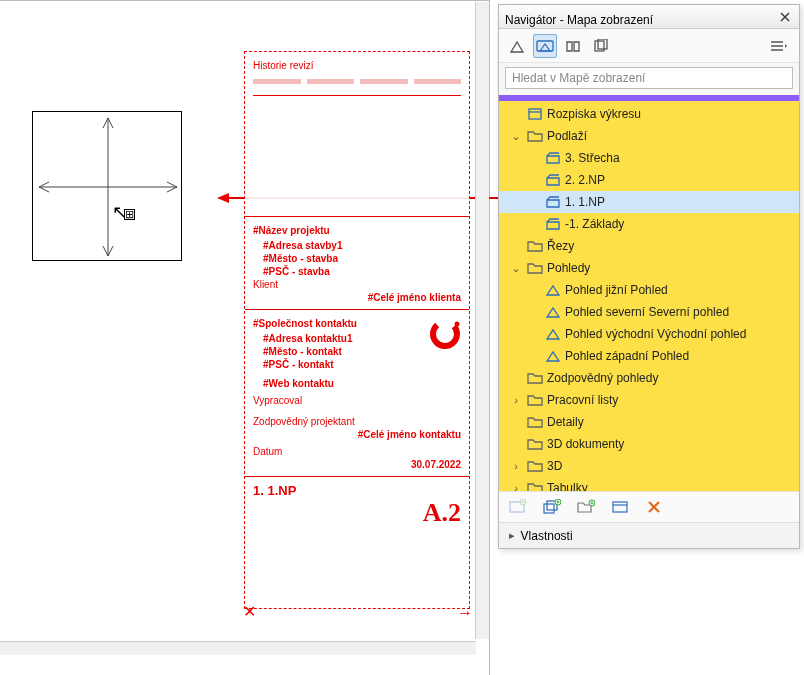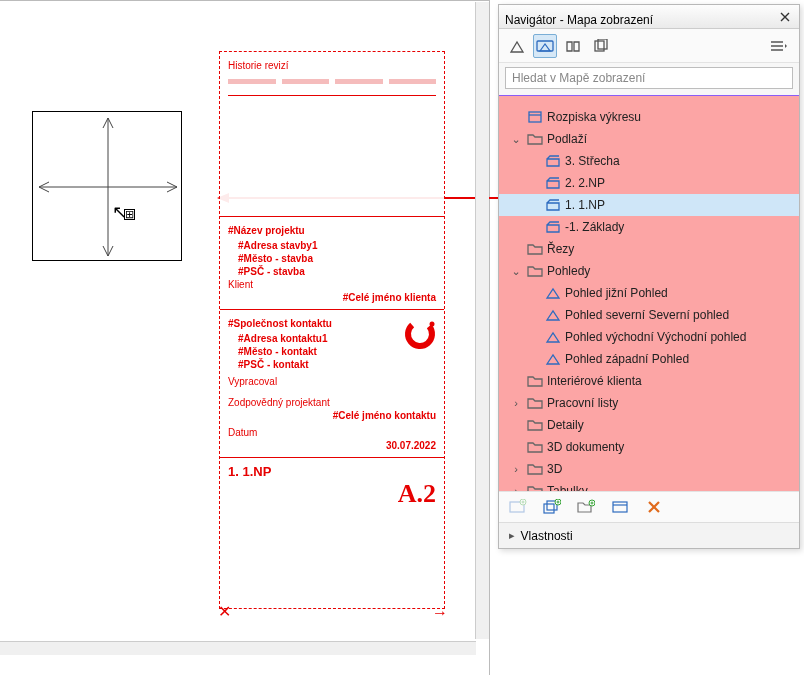--- a/index.html
+++ b/index.html
@@ -13,21 +13,21 @@
   
   .marker { position:absolute; left:32px; top:110px; width:150px; height:150px; border:1px solid #000; }
   .marker svg { position:absolute; left:0; top:0; width:150px; height:150px; }
   .cursor { position:absolute; left:112px; top:200px; font-size:18px; pointer-events:none; }
   .cursor::after { content:"⊞"; position:absolute; left:12px; top:8px; font-size:11px; border:1px solid #000; line-height:9px; }
 
   .drag-arrow { position:absolute; left:220px; top:196px; width:280px; height:2px; background:#e60000; }
   .drag-arrow::before { content:""; position:absolute; left:-8px; top:-4px; border:5px solid transparent; border-right:12px solid #e60000; }
 
   
-  .tblock { position:absolute; left:219px; top:50px; width:226px; height:558px; border:1px dashed #e60000; color:#e60000; background:rgba(255,255,255,.92); }
+  .tblock { position:absolute; left:244px; top:50px; width:226px; height:558px; border:1px dashed #e60000; color:#e60000; background:rgba(255,255,255,.92); }
   .tb-section { border-bottom:1px solid #e60000; padding:6px 8px; font-size:11px; }
   .tb-section.last { border-bottom:none; }
   .tb-hist { height:165px; }
   .tb-hist .rule { height:10px; margin-top:8px; display:flex; gap:6px;}
   .tb-hist .rule span{ flex:1; background:#f5bcbc; height:5px;}
   .tb-field { font-size:10px; margin:2px 0 2px 10px; font-weight:600; }
   .tb-label { font-size:10px; margin:2px 0; }
   .tb-right { text-align:right; font-size:10px; font-weight:600; }
   .tb-h { font-size:10px; font-weight:700; margin:2px 0 4px 0; }
   .tb-logo { position:absolute; right:6px; top:6px; width:36px; height:36px; }
@@ -41,21 +41,21 @@
   .nav-title span { font-weight:400;margin-top:6px; }
   .nav-close { width:16px; height:16px; display:flex; align-items:center; justify-content:center; cursor:pointer; }
   .nav-toolbar { display:flex; align-items:center; height:34px; padding:4px 6px; border-bottom:1px solid #e3e3e3; gap:4px; background:#fafafa; }
   .nav-toolbar .spacer { flex:1; }
   .tbtn { width:24px; height:24px; border:1px solid transparent; border-radius:2px; display:flex; align-items:center; justify-content:center; background:transparent; cursor:pointer; }
   .tbtn.active { background:#d6e8f7; border-color:#7aaed6; }
   .tbtn.menu { width:28px; }
   .nav-search { margin:4px 6px 6px 6px; height:22px; border:1px solid #bdbdbd; background:#fff; padding:2px 6px; font-size:12px; color:#777; }
   .nav-search::placeholder { color:#888; }
 
-  .tree { flex:1; overflow-y:auto; background:#fca5a5; border-top:1px solid #8b5cf6; border-bottom:1px solid #e3e3e3; padding:10px 0;}
+  .tree { flex:1; overflow-y:auto; background:#fde047; border-top:6px solid #8b5cf6; border-bottom:1px solid #e3e3e3; padding:2px 0;}
   .row { display:flex; align-items:center; height:22px; padding-left:6px; gap:4px; cursor:default; white-space:nowrap; }
   .row.selected { background:#cfe6f8; }
   .tw { width:14px; height:14px; display:flex; align-items:center; justify-content:center; font-size:11px; color:#555; cursor:pointer; }
   .ind { display:inline-block; height:1px; }
   .ico { width:16px; height:16px; display:flex; align-items:center; justify-content:center; }
   .lbl { font-size:12px; color:#222; }
 
   
   .ico-folder svg path{ fill:none; stroke:#666; stroke-width:1.3; }
   .ico-floor svg path, .ico-elev svg path, .ico-book svg path{ fill:none; stroke:#2d6bbf; stroke-width:1.3; }
@@ -112,20 +112,21 @@
 
     <div class="tb-section" style="position:relative">
       <div class="tb-h">#Společnost kontaktu</div>
       <svg class="tb-logo" viewBox="0 0 36 36">
         <circle cx="18" cy="18" r="12" fill="none" stroke="#e60000" stroke-width="6" stroke-dasharray="56 20" transform="rotate(-40 18 18)"></circle>
         <circle cx="30" cy="8" r="2.5" fill="#e60000"></circle>
       </svg>
       <div class="tb-field">#Adresa kontaktu1</div>
       <div class="tb-field">#Město - kontakt</div>
       <div class="tb-field">#PSČ - kontakt</div>
+      <div class="tb-field" style="margin-top:8px">#Web kontaktu</div>
       <div class="tb-label" style="margin-top:6px">Vypracoval</div>
       <div class="tb-label" style="margin-top:10px">Zodpovědný projektant</div>
       <div class="tb-right">#Celé jméno kontaktu</div>
       <div class="tb-label" style="margin-top:6px">Datum</div>
       <div class="tb-right">30.07.2022</div>
     </div>
 
     <div class="tb-section last">
       <div class="tb-draw-name">1. 1.NP</div>
       <div class="tb-sheet">A.2</div>
@@ -307,21 +308,21 @@
         <span class="lbl">Pohled západní Pohled</span>
       </div>
       <div class="row">
         <span class="ind" style="width: 0px;"></span>
         <span class="tw"></span>
         <span class="ico ico-folder">
           <svg width="16" height="14" viewBox="0 0 16 14">
             <path d="M1 4v8h14V5H8L6 3H1z"></path>
           </svg>
         </span>
-        <span class="lbl">Interiérové klienta</span>
+        <span class="lbl">Zodpovědný pohledy</span>
       </div>
       <div class="row">
         <span class="ind" style="width: 0px;"></span>
         <span class="tw">›</span>
         <span class="ico ico-folder">
           <svg width="16" height="14" viewBox="0 0 16 14">
             <path d="M1 4v8h14V5H8L6 3H1z"></path>
           </svg>
         </span>
         <span class="lbl">Pracovní listy</span>

